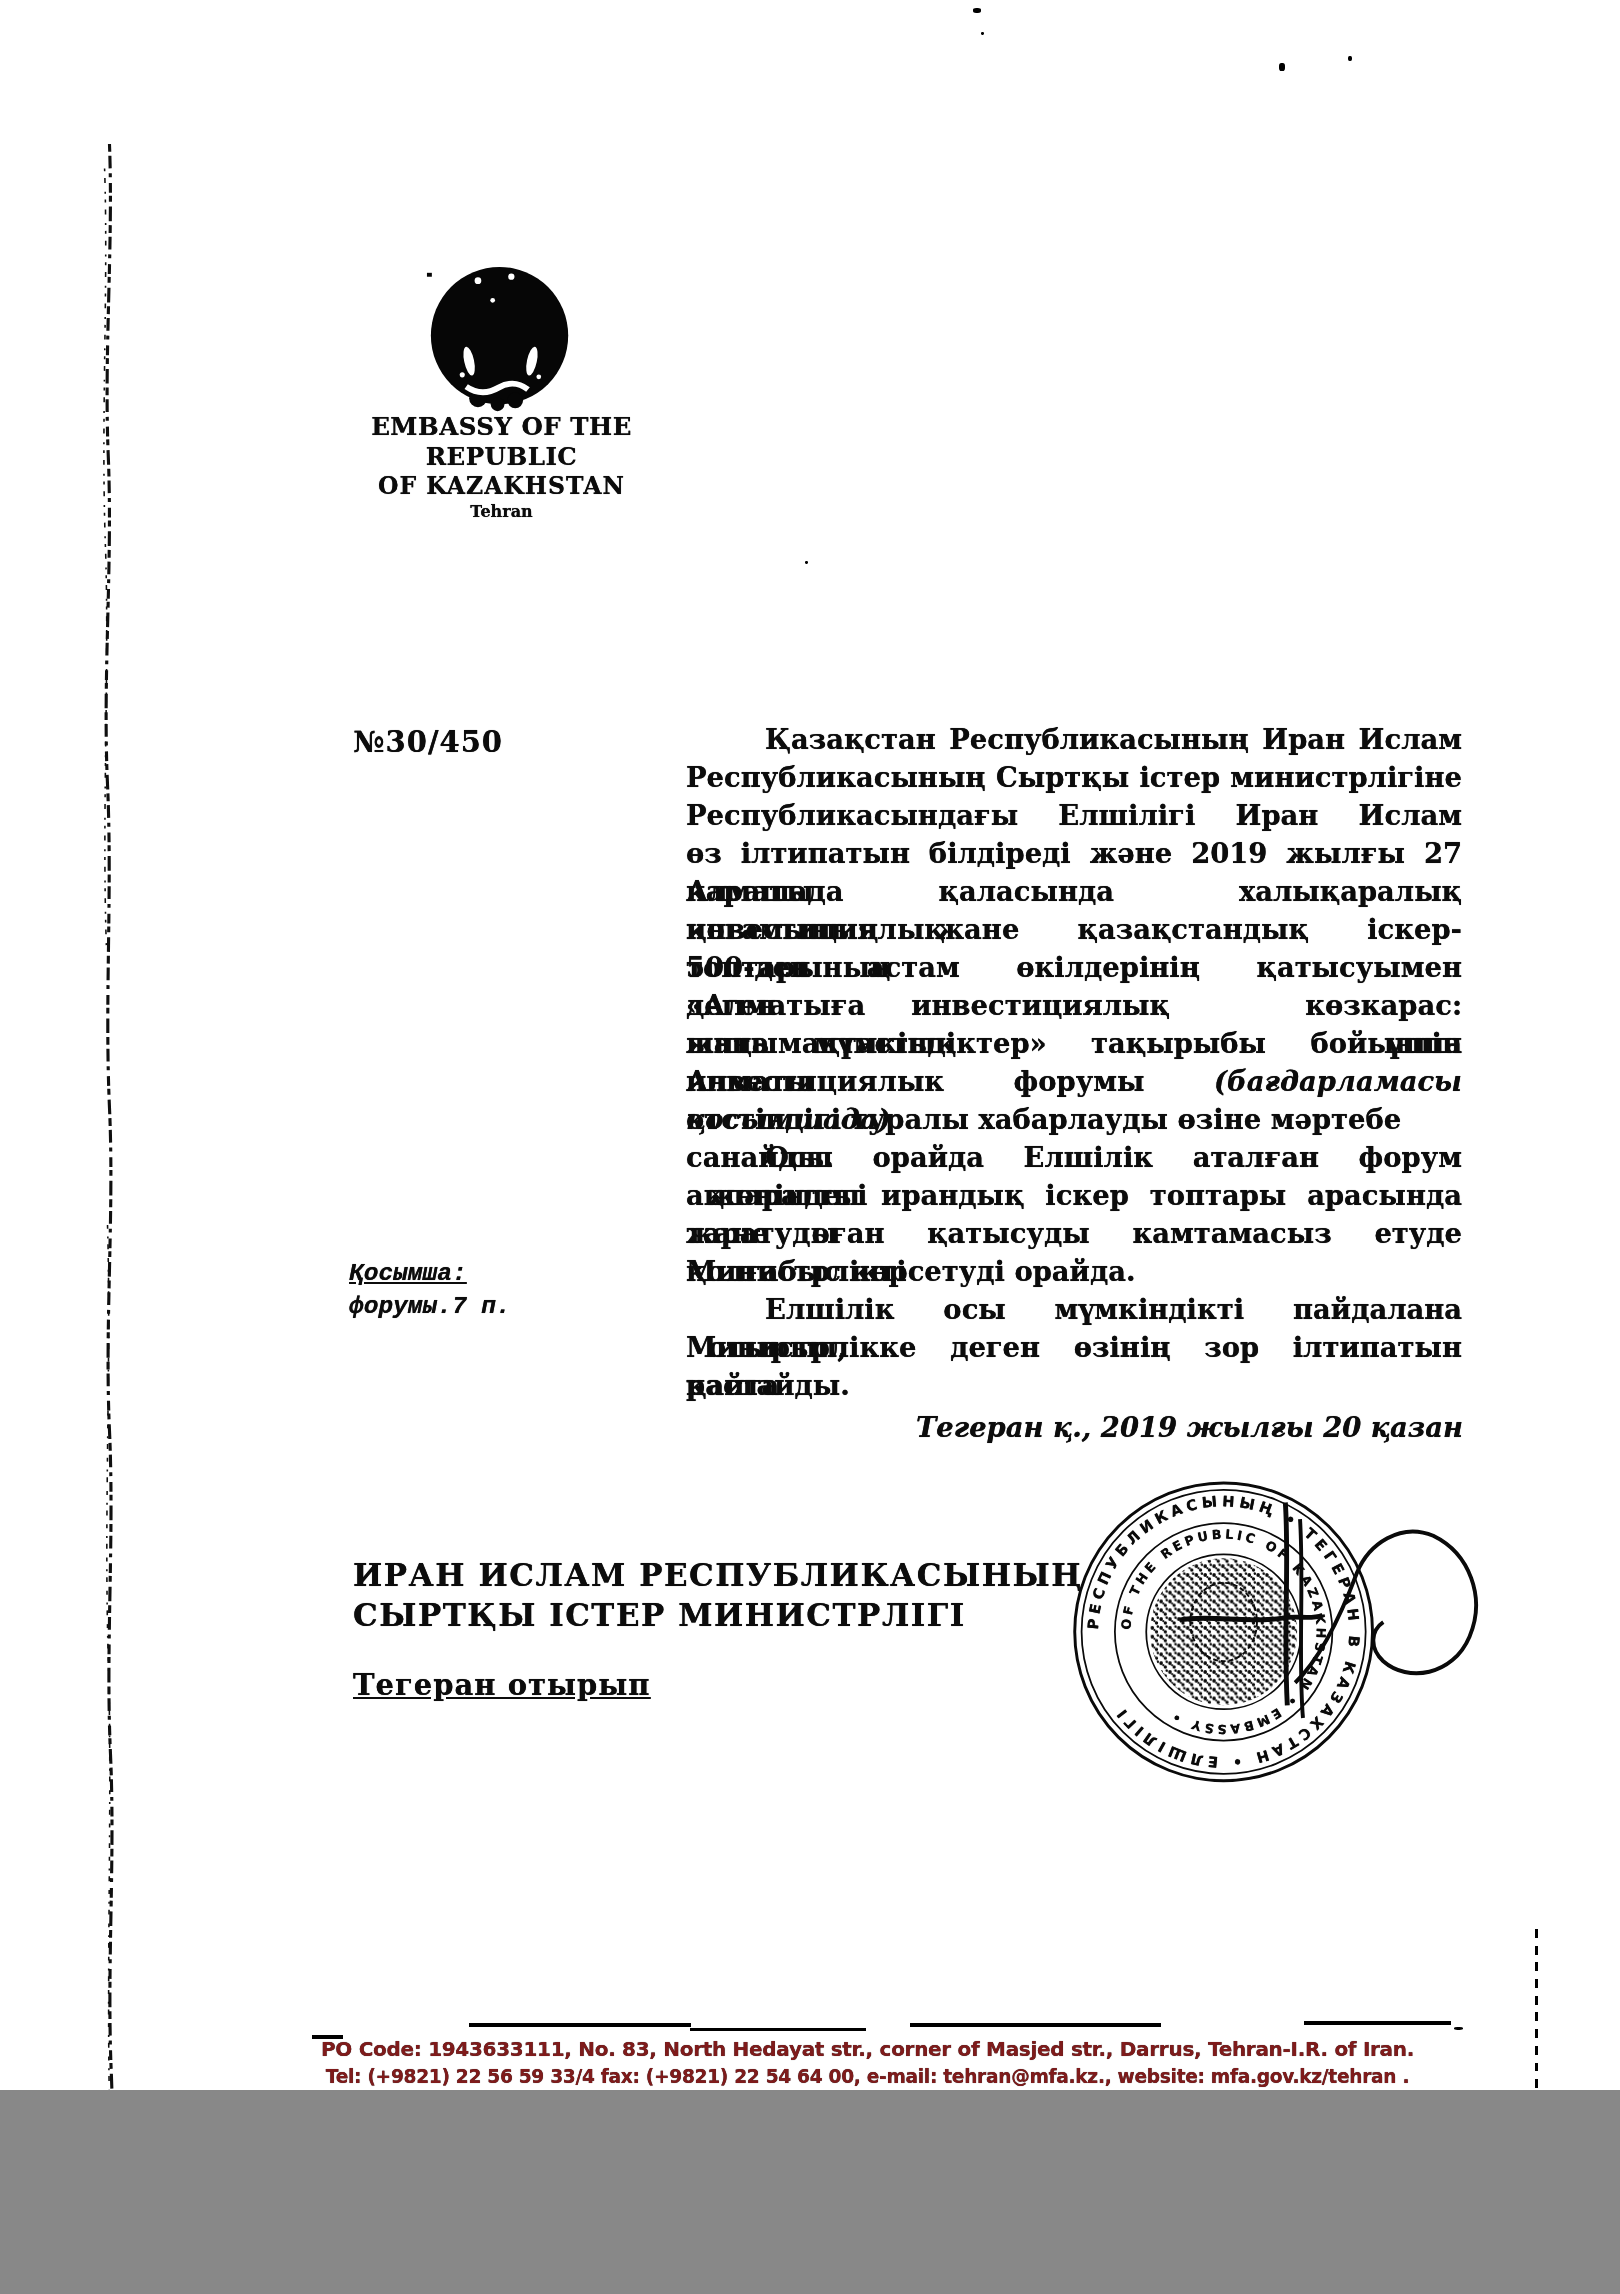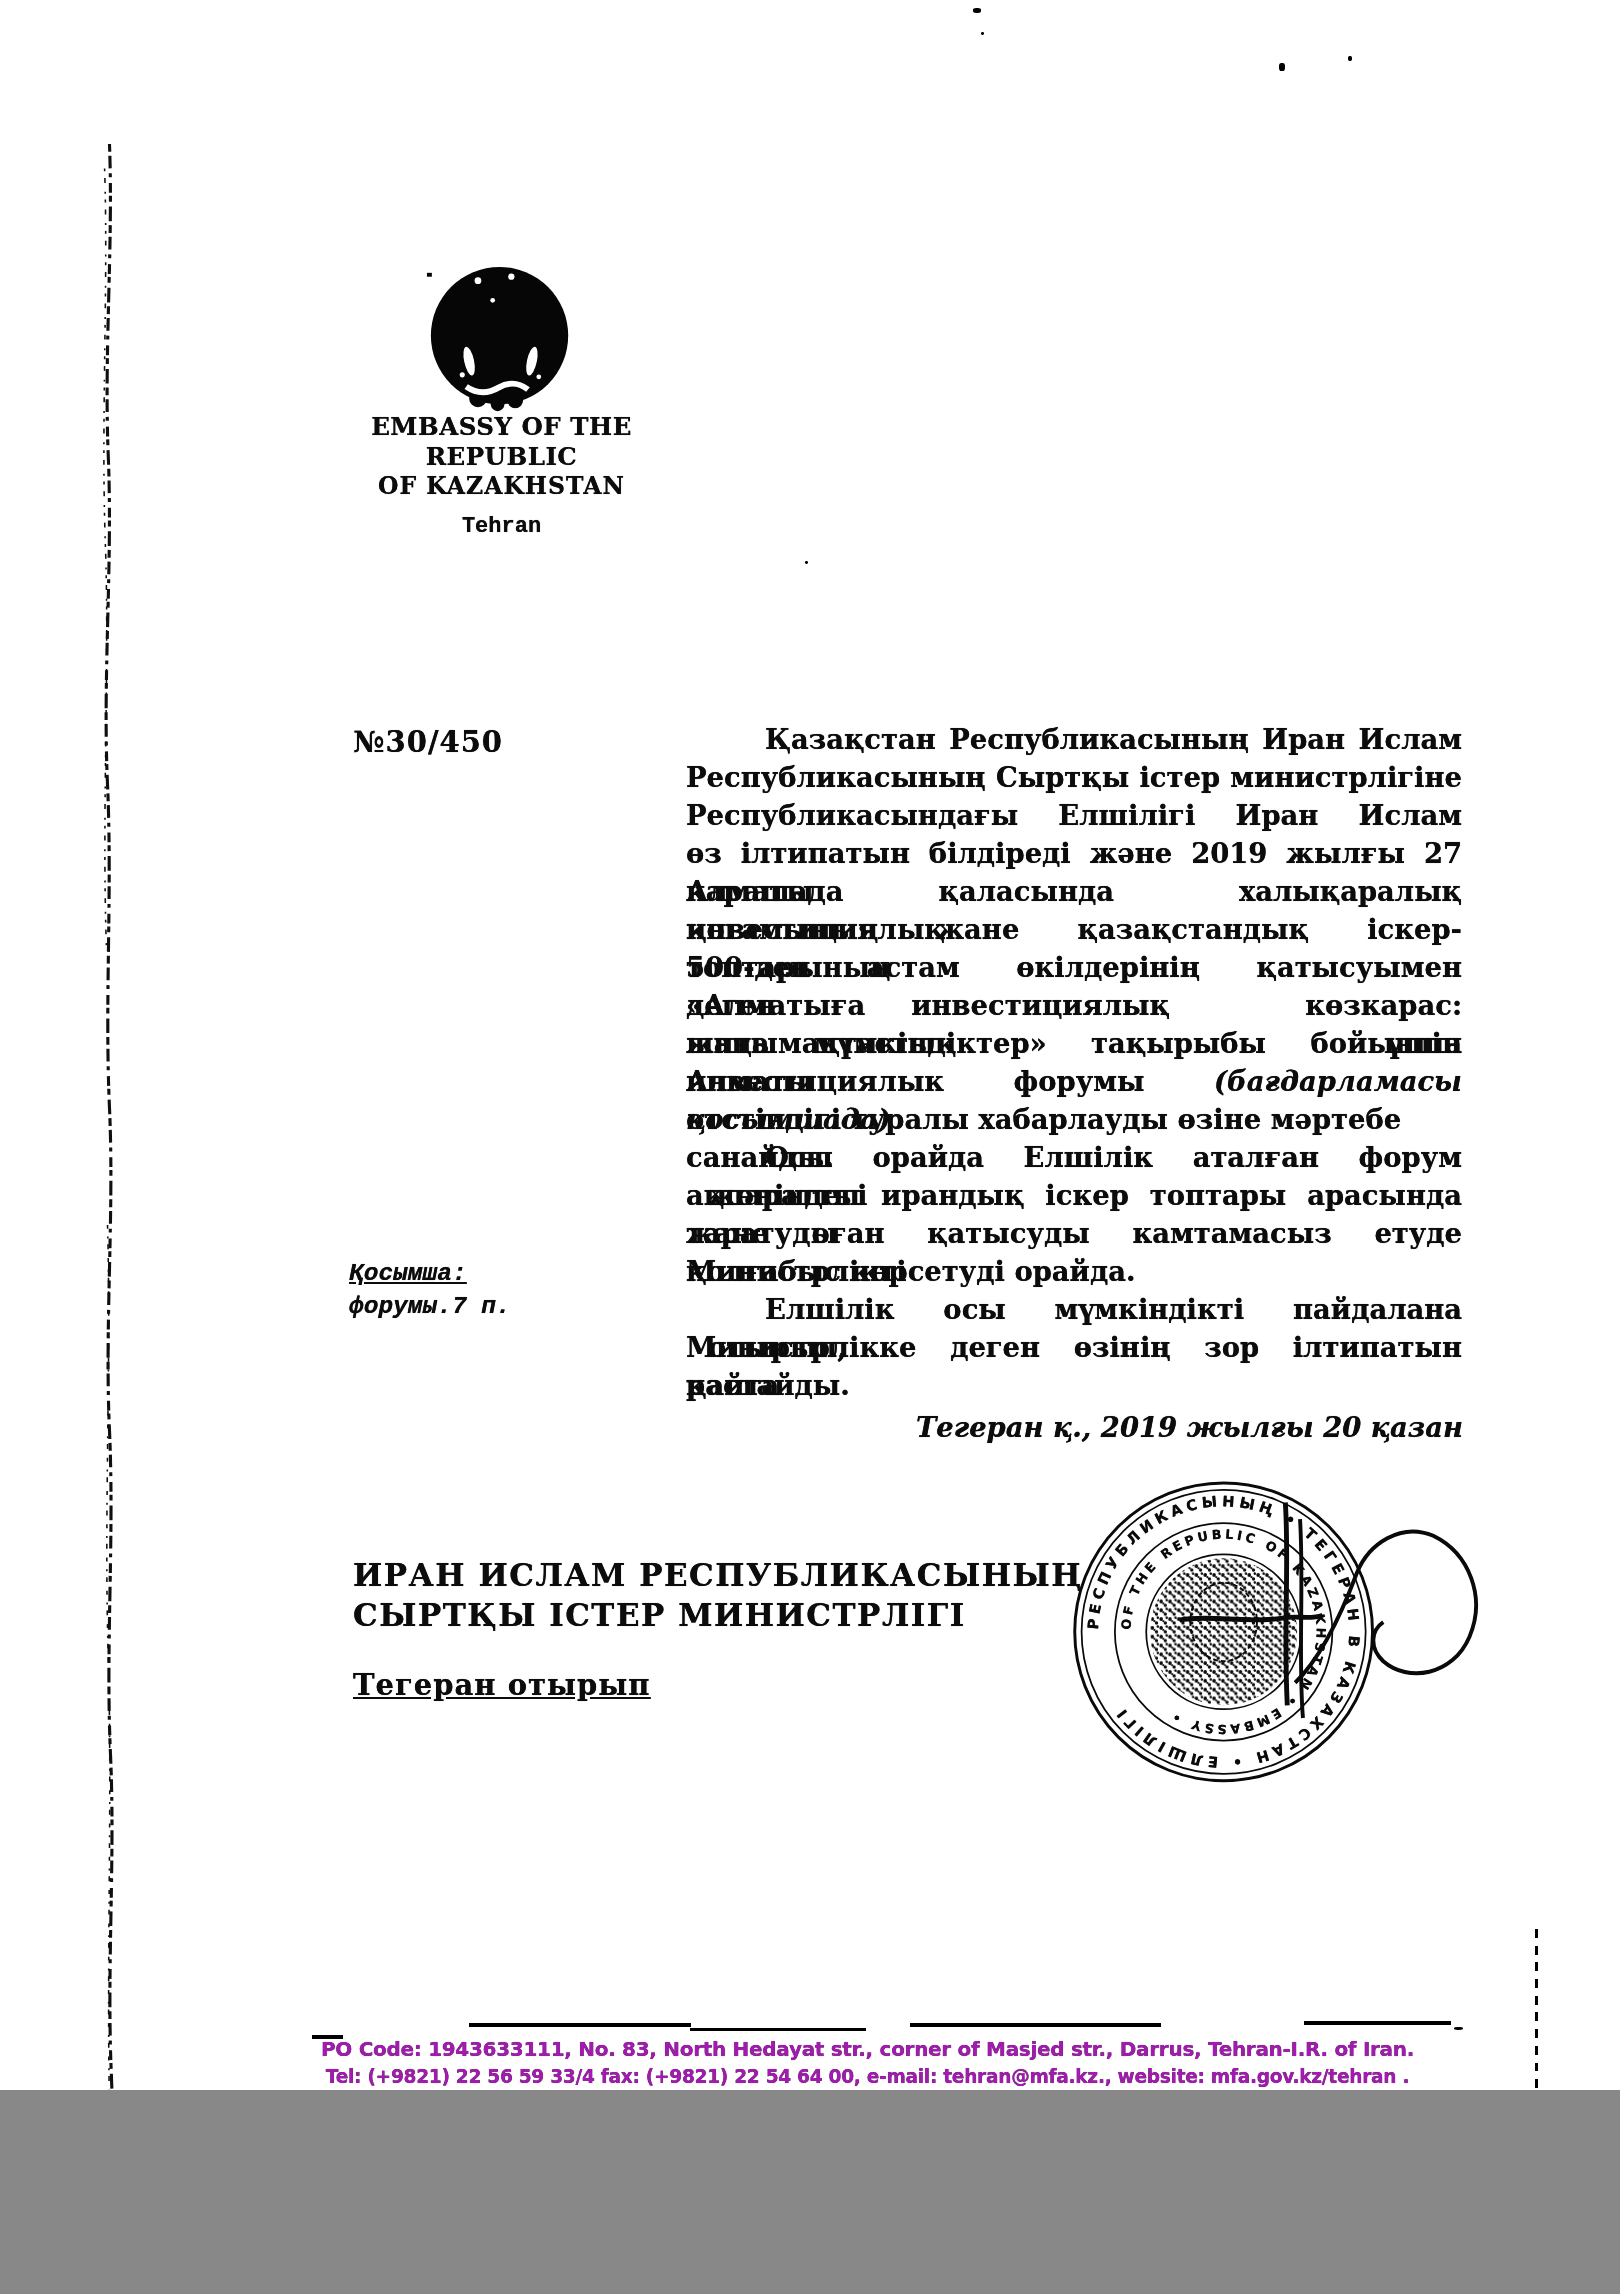--- a/index.html
+++ b/index.html
@@ -5,41 +5,41 @@
   html,body{margin:0;padding:0;background:#888;}
   .page{
     position:relative; width:1620px; height:2090px; background:#ffffff;
     font-family:"DejaVu Serif", serif; color:#0e0e0e; overflow:hidden;
   }
   .abs{position:absolute;}
   
   .lh-block{left:325px; top:412px; width:353px; text-align:center; line-height:1.22;}
   .lh-1{font-size:24.5px; font-weight:700; letter-spacing:0.5px;}
   .lh-2{font-size:23.5px; font-weight:700; letter-spacing:1px;}
-  .lh-3{font-size:22px; font-weight:700; margin-top:14px;font-family:Liberation Mono, monospace;}
+  .lh-3{font-size:16px; font-weight:700; margin-top:2px;}
   
   .ref{left:353px; top:725px; font-size:29px; font-weight:700; letter-spacing:1px;}
   
   .body-col{left:686px; top:720px; width:776px;}
   .bl{font-size:27.4px; font-weight:700; height:38px; line-height:38px; white-space:normal;}
   .bl.j{text-align:justify; text-align-last:justify;}
   .bl.ind{text-indent:57px;margin-left:22px;}
   .bl .it{font-style:italic;}
   .scanfx{text-shadow:0 0 0.7px #151515; filter:contrast(1.02);}
   
   .attach{left:349px; top:1257px; font-size:24.5px; font-style:italic; font-weight:700; line-height:33px;font-family:Liberation Mono, monospace;}
   .attach .u{text-decoration:underline;}
   
   .dateline{top:1411px; right:157px; font-size:27.4px; font-style:italic; font-weight:700;}
   
   .addr{left:353px; top:1555px; font-size:31px; font-weight:700; letter-spacing:1.5px; line-height:40px;}
   .addr-city{left:353px; top:1668px; font-size:29px; font-weight:700; letter-spacing:1px; text-decoration:underline;}
   
   .footer{left:245px; top:2035px; width:1245px; text-align:center;
-          font-family:"DejaVu Sans", sans-serif; font-weight:700; color:#a21caf;}
+          font-family:"DejaVu Sans", sans-serif; font-weight:700; color:#7f1d1d;}
   .f1{font-size:20px; line-height:28px; letter-spacing:-0.3px;}
   .f2{font-size:18.6px; line-height:28px; letter-spacing:-0.3px;}
   
   .seg{position:absolute; background:#000;}
   
   .vdash{left:1535px; top:1929px; width:2.9px; height:216px;
          background:repeating-linear-gradient(180deg,#000 0 8.8px,transparent 8.8px 16.7px);}
   
   .speck{position:absolute; background:#000; border-radius:40%;}
 </style>

